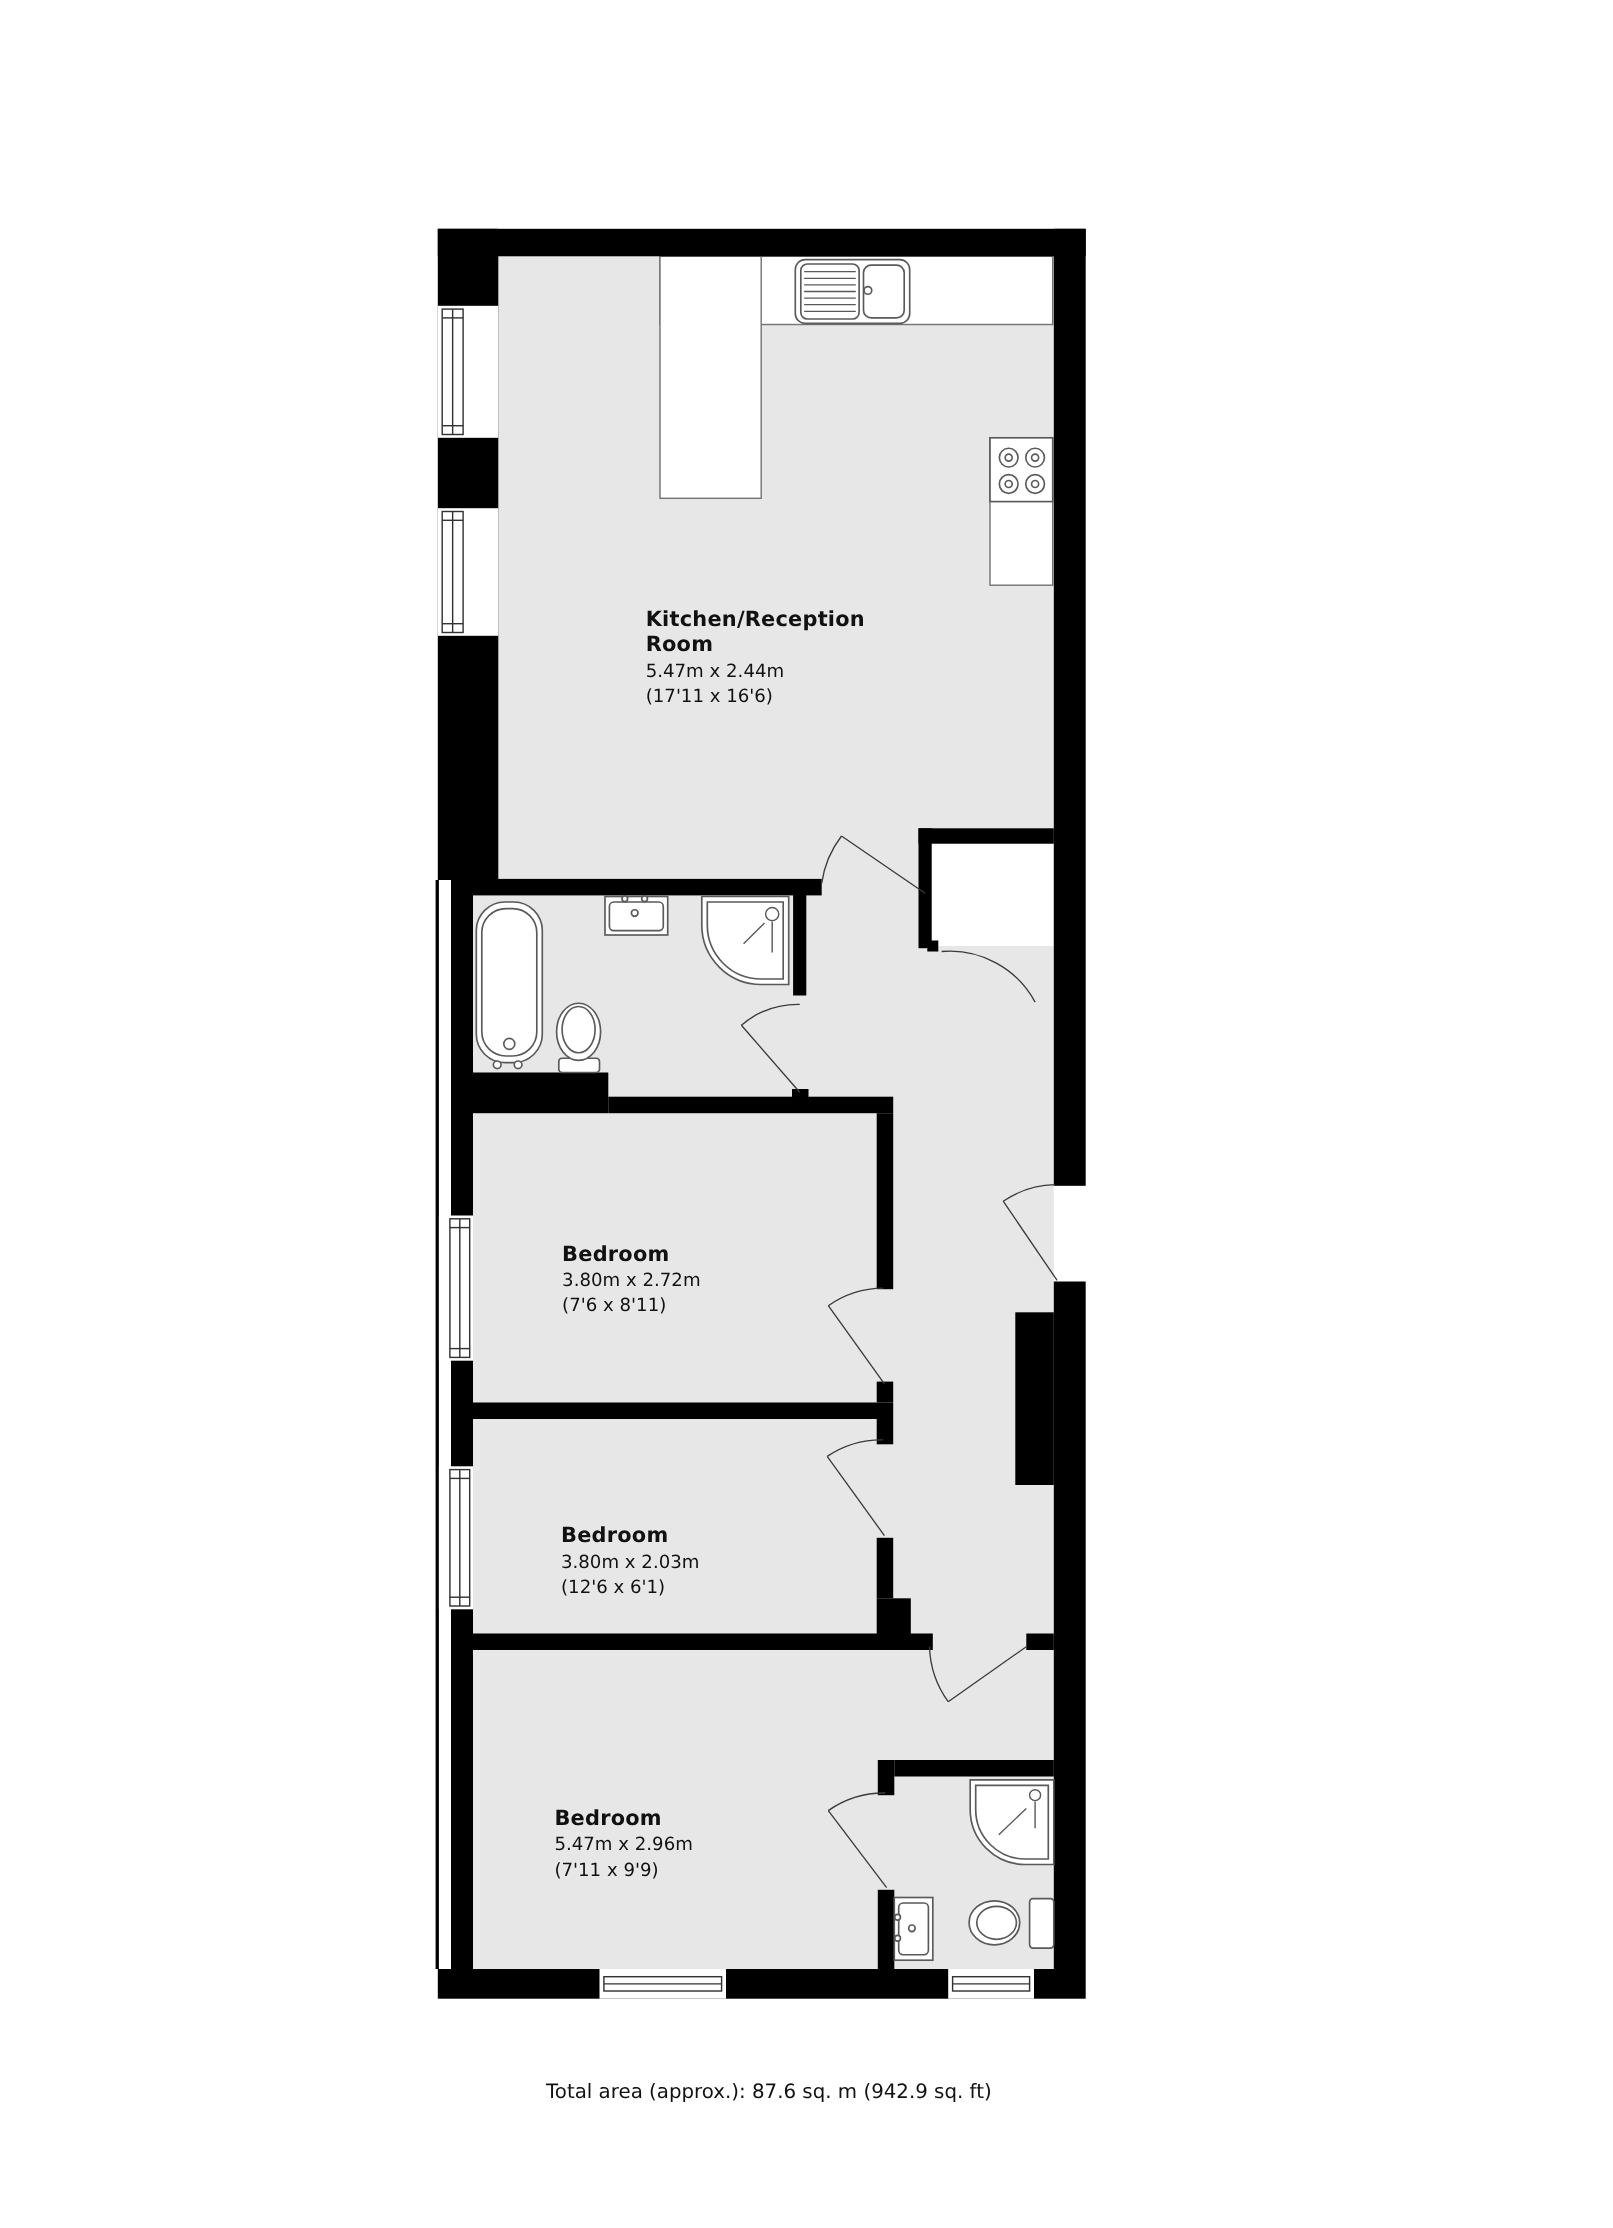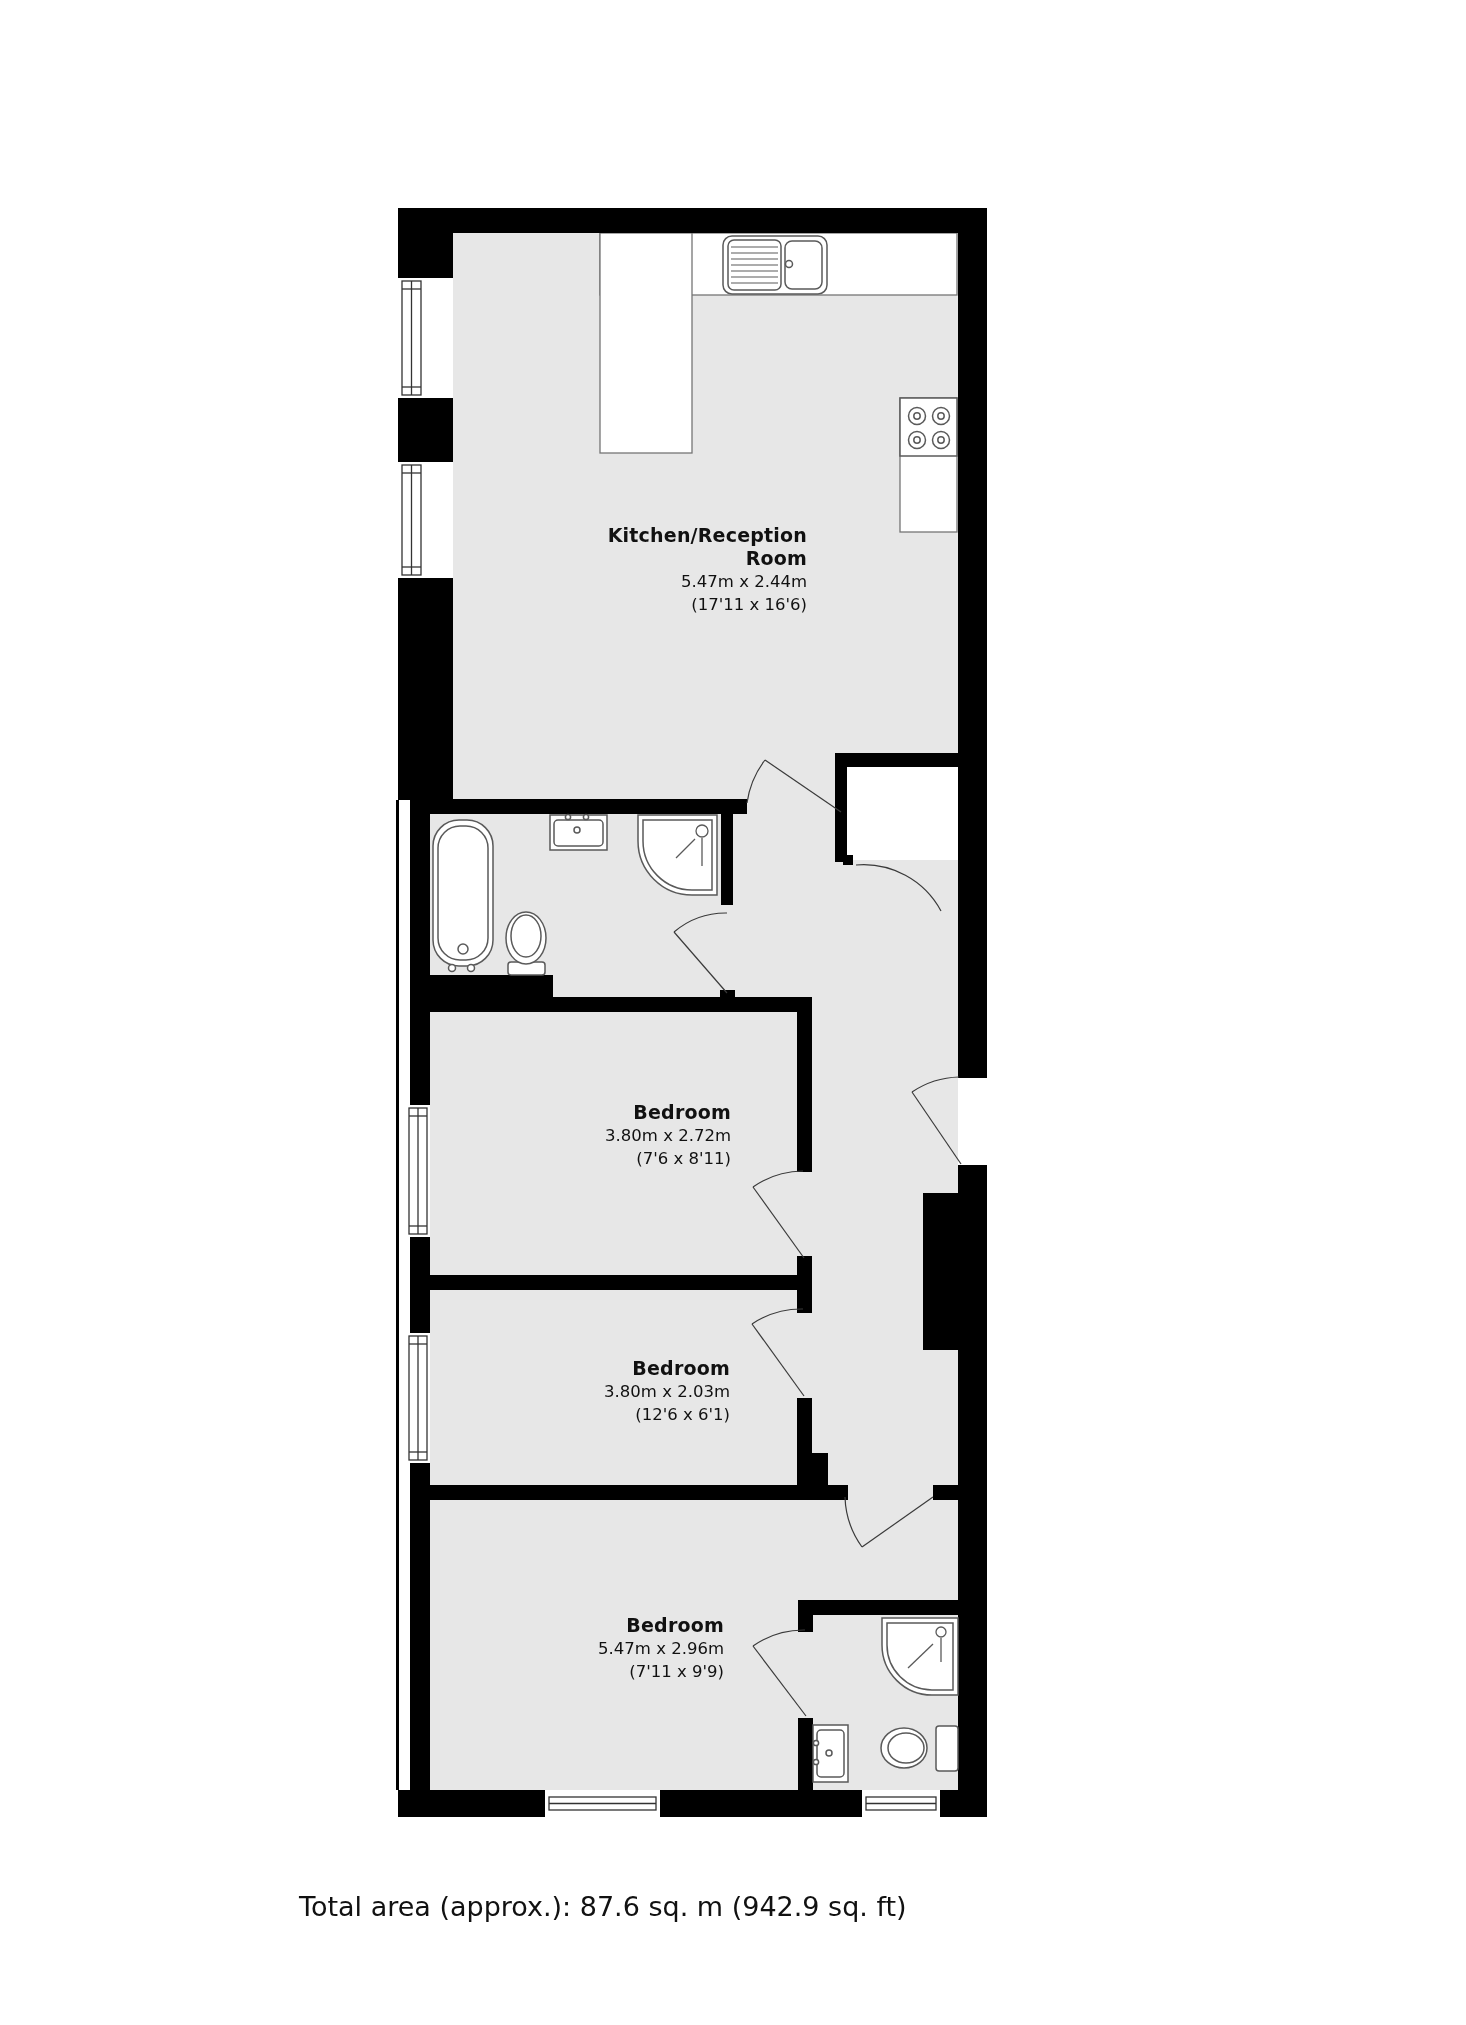--- a/index.html
+++ b/index.html
@@ -16,35 +16,37 @@
     position:relative;
     width:1466px;height:2025px;
     background:var(--bg);
     font-family:"DejaVu Sans", sans-serif;
     color:var(--text);
     overflow:hidden;
   }
   .plan-svg{position:absolute;left:0;top:0;}
   .room-label{
     position:absolute;
-    text-align:right;
+    text-align:left;
     line-height:23px;
     font-size:16.5px;
     color:var(--text);
     white-space:normal;
+    margin-top:28px;
   }
   .room-label .room-name{
     font-weight:bold;
     font-size:19px;
     letter-spacing:0.2px;
   }
   .total-line{
     position:absolute;
     left:299px;top:1891px;width:800px;
-    font-size:27px;
+    text-align:center;
+    font-size:18px;
     color:var(--text);
     white-space:nowrap;
   }
 </style>
 </head>
 <body>
 
 <div class="stage">
 
 <svg class="plan-svg" width="1466" height="2025" viewBox="0 0 1466 2025">

